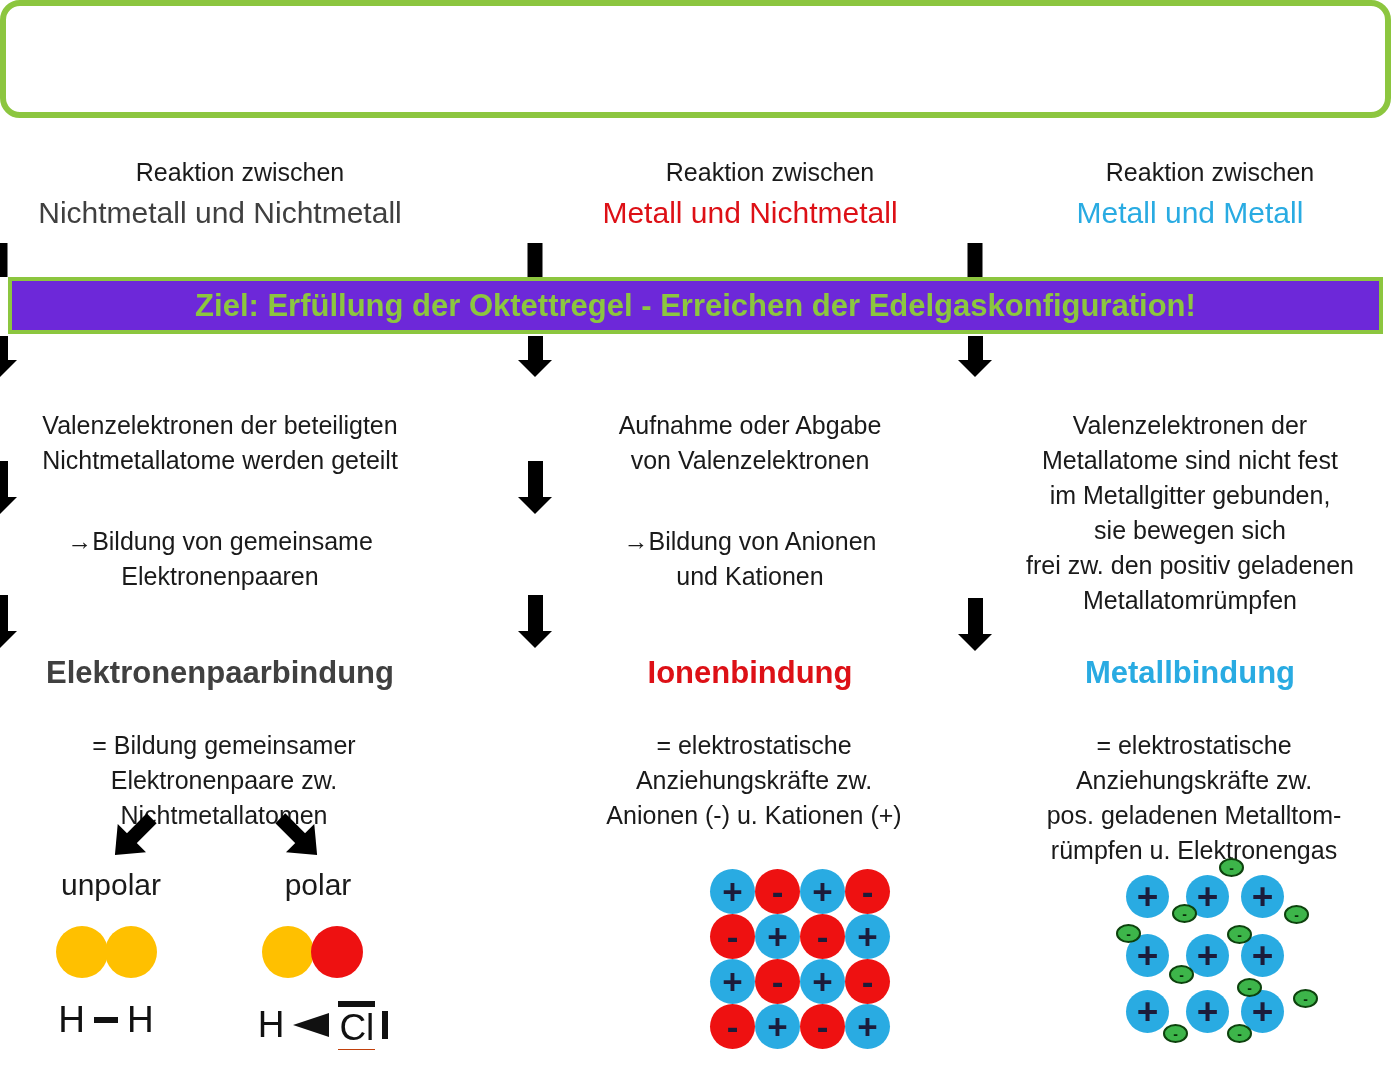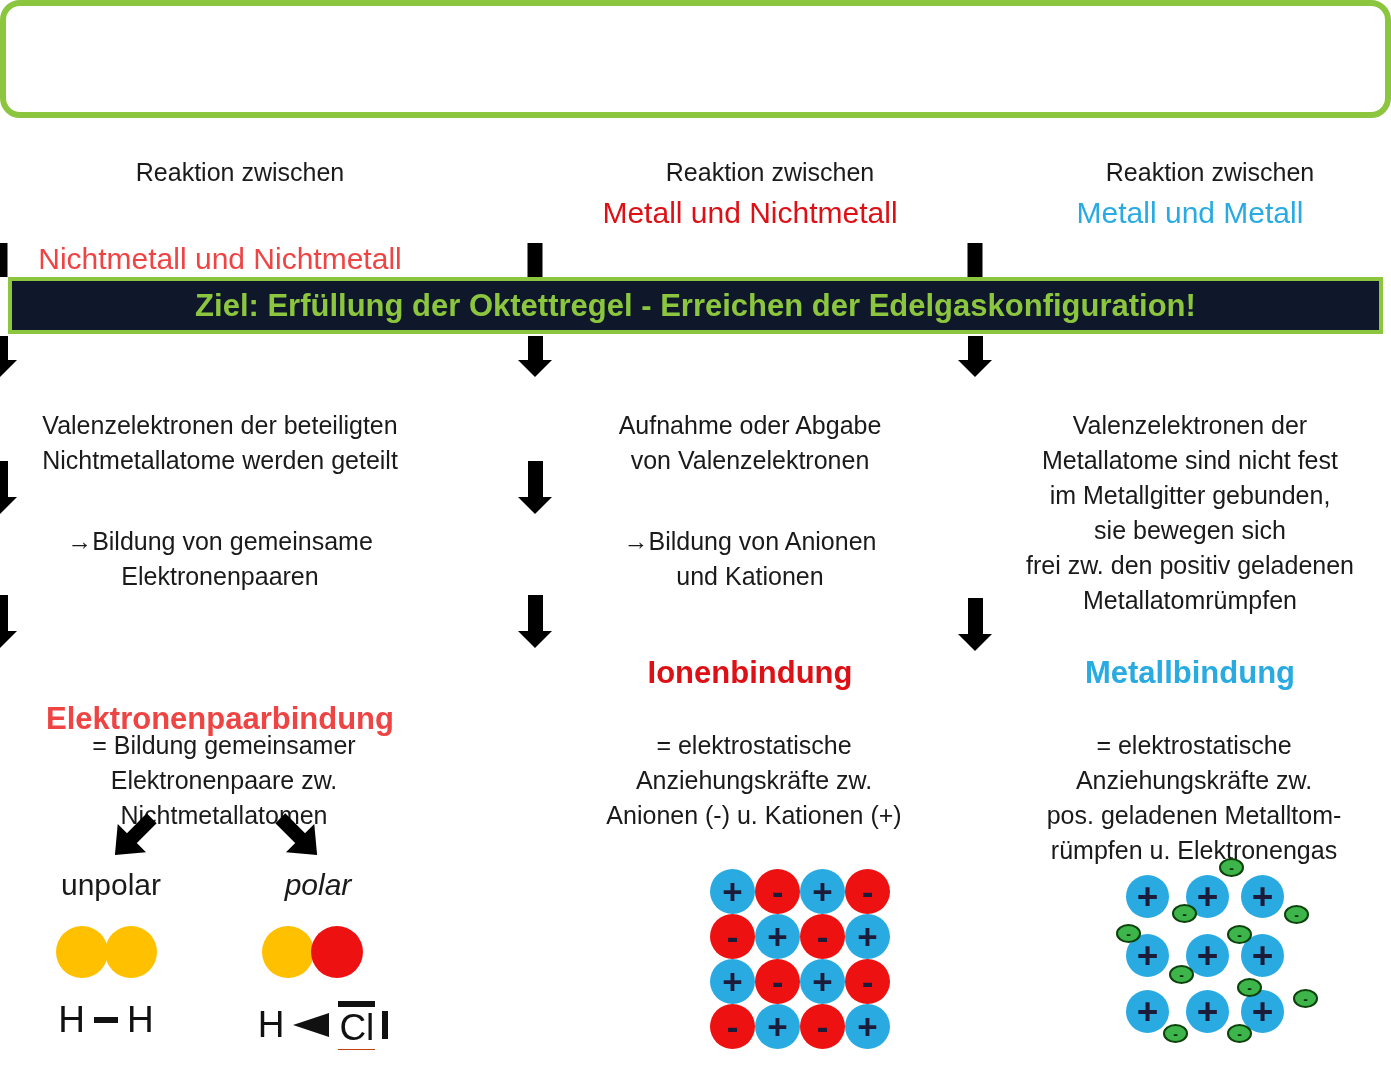--- a/index.html
+++ b/index.html
@@ -10,31 +10,31 @@
   
   .title-outer{position:absolute;top:0;left:0;right:0;height:118px;
     border:6px solid #8CC63F;border-radius:20px;box-sizing:border-box;}
   .title-inner{position:absolute;top:11px;left:12px;right:12px;height:96px;
     border:5px solid #8CC63F;border-radius:26px;box-sizing:border-box;
     display:flex;align-items:center;justify-content:center;}
   .title-text{font-size:58px;font-weight:bold;color:#8CC63F;letter-spacing:2px;white-space:nowrap;}
   
   .goal-banner{position:absolute;top:277px;left:8px;right:8px;height:57px;
     border:4px solid #8CC63F;box-sizing:border-box;
-    display:flex;align-items:center;justify-content:center;background:#0f172a;}
+    display:flex;align-items:center;justify-content:center;background:#6d28d9;}
   .goal-text{font-size:31px;font-weight:bold;color:#8CC63F;white-space:nowrap;}
   
   .col{position:absolute;top:158px;text-align:center;}
   #col-left{left:0;width:440px;}
   #col-mid{left:535px;width:430px;}
   #col-right{left:975px;width:430px;}
   .col > div{position:absolute;left:0;right:0;}
   .reaction-label{top:0;font-size:25px;line-height:28px;margin-left:40px;}
   .reactants{top:38px;font-size:30px;line-height:34px;}
-  .c-orange{color:#ef4444;margin-top:46px;} .c-red{color:#DD1016;} .c-blue{color:#29ABE2;}
+  .c-orange{color:#404040;} .c-red{color:#DD1016;} .c-blue{color:#29ABE2;}
   .stub{position:absolute;left:50%;transform:translateX(-50%);
     top:85px;width:15px;height:34px;background:#000;}
   .step{font-size:25px;line-height:35px;white-space:pre-line;}
   .step1{top:228px;margin-top:22px;}
   .step2-lm{top:366px;}
   .bond-name{top:498px;font-size:31px;font-weight:bold;line-height:34px;}
   .definition{top:570px;font-size:25px;line-height:35px;white-space:pre-line;padding-left:8px;}
   
   .varrow{position:absolute;left:50%;transform:translateX(-50%);
     display:flex;flex-direction:column;align-items:center;width:34px;}
@@ -166,21 +166,21 @@
     </g>
   </svg>
   <svg class="diag-arrow" style="left:268px;top:806px;" viewBox="0 0 60 60">
     <g transform="rotate(45 30 30)" fill="#000">
       <rect x="5" y="23" width="29" height="14"></rect>
       <polygon points="33,10 57,30 33,50"></polygon>
     </g>
   </svg>
 
   <div class="polarity-label" style="left:41px;width:140px;top:868px;">unpolar</div>
-  <div class="polarity-label" style="left:253px;width:130px;top:868px;font-style:italic;">polar</div>
+  <div class="polarity-label" style="left:253px;width:130px;top:868px;">polar</div>
 
   <div class="pair-circle bg-orange" style="left:56px;top:926px;"></div>
   <div class="pair-circle bg-orange" style="left:105px;top:926px;"></div>
   <div class="pair-circle bg-orange" style="left:262px;top:926px;"></div>
   <div class="pair-circle bg-red" style="left:311px;top:926px;"></div>
 
   <div class="formula" style="left:36px;top:998px;width:140px;height:44px;">
     <span>H</span>
     <span class="bond-dash"></span>
     <span>H</span>

